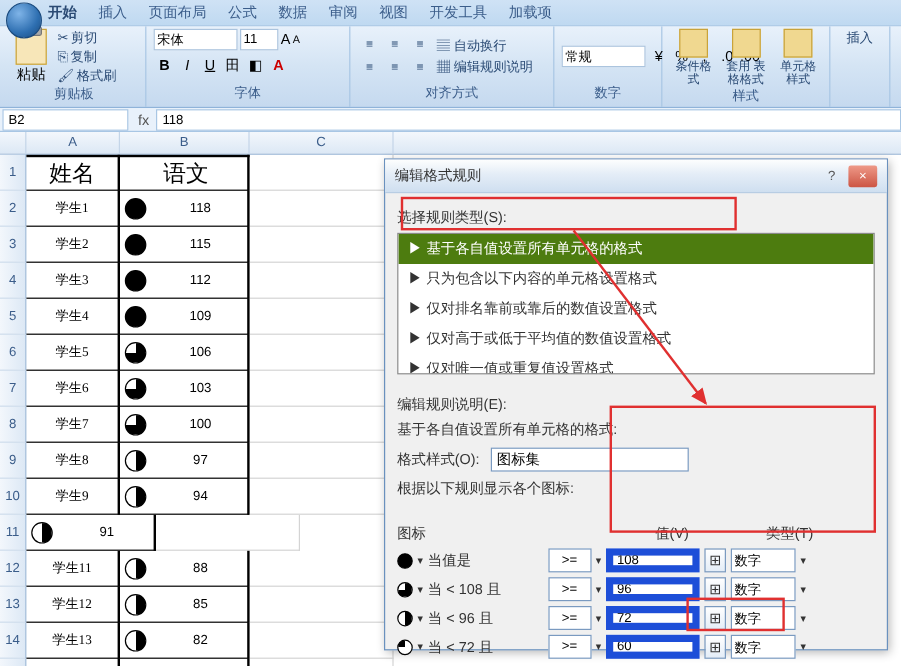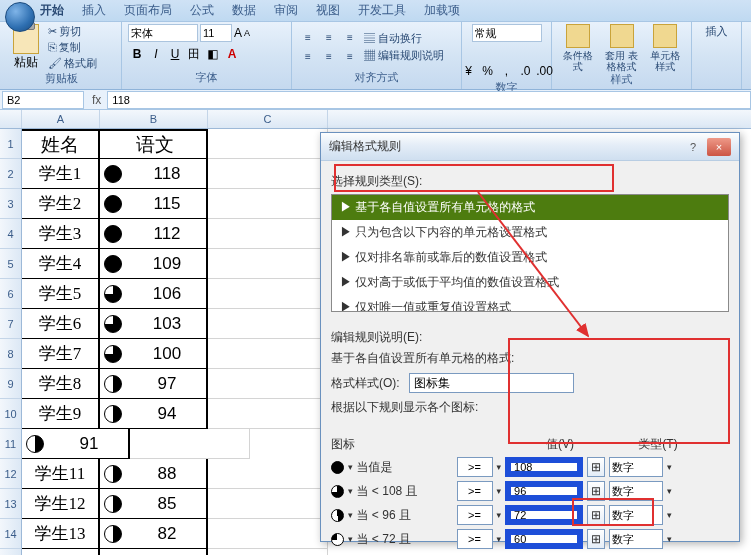--- a/index.html
+++ b/index.html
@@ -17,36 +17,36 @@
 .paste-icon::before{content:"";position:absolute;top:-3px;left:5px;width:14px;height:6px;background:#aaa;border:1px solid #777;border-radius:2px}
 .mini-btns{display:flex;flex-direction:column;gap:1px;font-size:11px;color:#2a4a74}
 .mini-btns span{display:flex;align-items:center;gap:2px}
 .font-row{display:flex;gap:2px;align-items:center}
 .font-sel{border:1px solid #abc4de;background:#fff;height:18px;font-size:11px;padding:0 2px;width:70px}
 .font-sz{width:32px}
 .bold-row{display:flex;gap:1px}
 .bold-row span{width:18px;height:18px;border:1px solid transparent;display:flex;align-items:center;justify-content:center;font-size:12px}
 .align-grid{display:grid;grid-template-columns:repeat(3,20px);grid-template-rows:repeat(2,18px);gap:1px}
 .align-grid span{display:flex;align-items:center;justify-content:center;font-size:10px;color:#2a4a74}
-.num-col{display:flex;flex-direction:column;gap:20px}
+.num-col{display:flex;flex-direction:row;gap:2px}
 .num-sel{border:1px solid #abc4de;background:#fff;height:18px;width:70px;font-size:11px;padding:0 2px}
 .style-btns{display:flex;gap:4px}
 .style-btn{display:flex;flex-direction:column;align-items:center;width:40px;font-size:10px;color:#2a4a74;text-align:center;line-height:1.1}
 .style-icon{width:24px;height:24px;background:#f0d890;border:1px solid #c9a33a;margin-bottom:2px}
 .cell-btns{display:flex;flex-direction:column;gap:1px;font-size:11px;color:#2a4a74}
 .namebox-row{background:#e8f1fb;height:20px;display:flex;align-items:center;border-bottom:1px solid #a8c6e4}
-.namebox{width:82px;border:1px solid #a8c6e4;background:#fff;height:18px;margin:0 2px;padding:0 4px;font-size:11px}
+.namebox{width:105px;border:1px solid #a8c6e4;background:#fff;height:18px;margin:0 2px;padding:0 4px;font-size:11px}
 .fx{padding:0 6px;color:#555;}
 .formula{flex:1;background:#fff;border:1px solid #a8c6e4;height:18px;padding:0 4px;font-size:11px}
 .sheet{position:relative;background:#fff}
 .colhdr{display:flex;background:linear-gradient(#f3f7fc,#dce8f5);border-bottom:1px solid #9db9d8}
 .colhdr div{border-right:1px solid #c4d5e8;text-align:center;font-size:11px;color:#3b5d8a;height:18px;line-height:18px}
 .datarow{display:flex;height:30px}
 .datarow .rh{width:22px;text-align:center;background:linear-gradient(90deg,#f3f7fc,#dce8f5);border-right:1px solid #9db9d8;border-bottom:1px solid #c4d5e8;font-size:11px;color:#3b5d8a;line-height:30px}
-.cell{border-right:1px solid #d4d4d4;border-bottom:1px solid #d4d4d4;height:30px;display:flex;align-items:center;font-size:17px;font-family:SimSun,serif}
+.cell{border-right:1px solid #d4d4d4;border-bottom:1px solid #d4d4d4;height:30px;display:flex;align-items:center;font-size:11px;font-family:SimSun,serif}
 .cA{width:78px;justify-content:center;border-right:2px solid #000;border-bottom:1px solid #000}
 .cB{width:108px;border-right:2px solid #000;border-bottom:1px solid #000;padding-left:4px;gap:6px}
 .cB .num{flex:1;text-align:center}
 .cC{width:120px}
 .cA.hdr,.cB.hdr{border-top:2px solid #000;justify-content:center;font-size:19px}
 .pie{width:18px;height:18px;border-radius:50%;border:1.5px solid #000;position:relative;flex-shrink:0;background:#fff}
 .pie.full{background:#000}
 .pie::after{content:"";position:absolute;inset:0;border-radius:50%}
 .pie.q75{background:conic-gradient(#000 0 270deg,#fff 270deg 360deg)}
 .pie.q50{background:conic-gradient(#000 0 180deg,#fff 180deg 360deg)}

